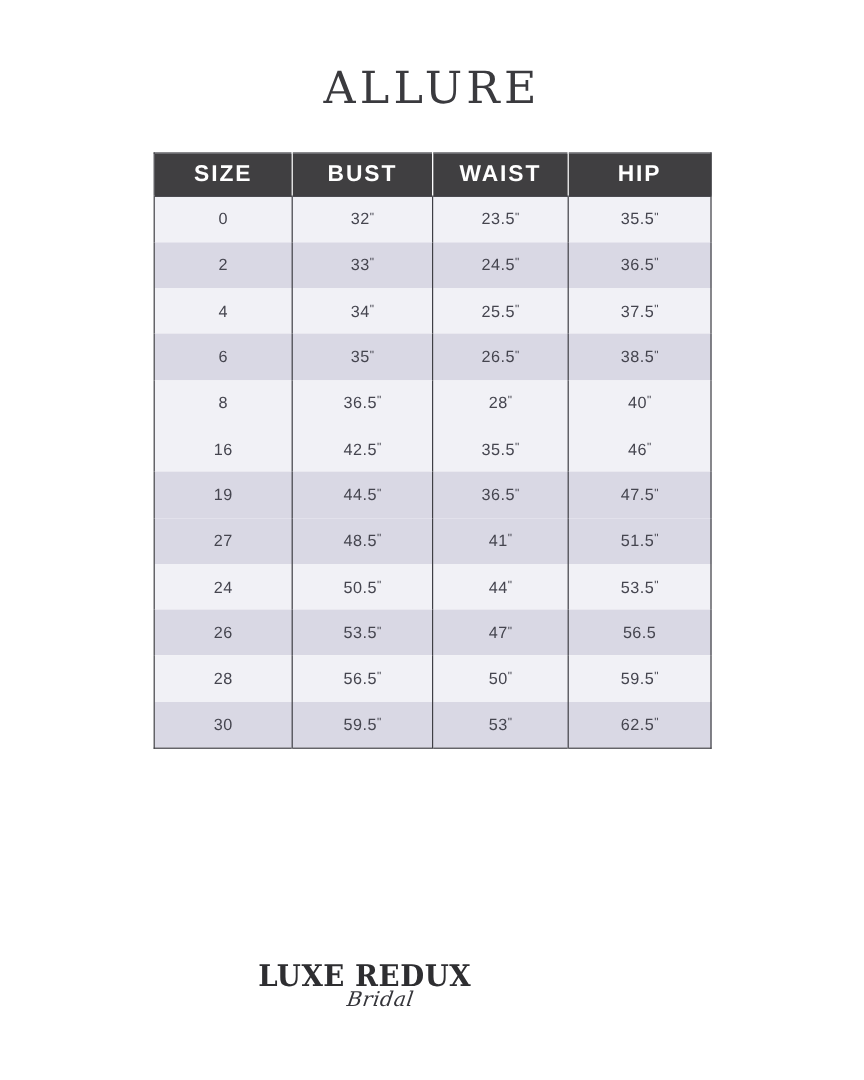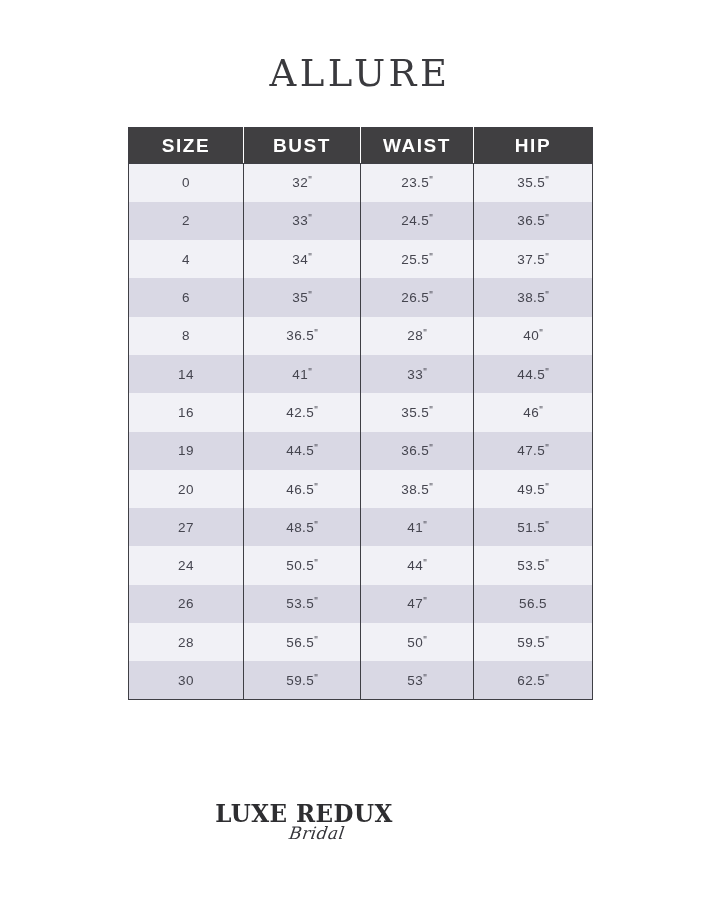--- a/index.html
+++ b/index.html
@@ -173,44 +173,32 @@
             <td>35<span class="inch">"</span></td>
             <td>26.5<span class="inch">"</span></td>
             <td>38.5<span class="inch">"</span></td>
           </tr>
           <tr class="row-light">
             <td>8</td>
             <td>36.5<span class="inch">"</span></td>
             <td>28<span class="inch">"</span></td>
             <td>40<span class="inch">"</span></td>
           </tr>
-          <tr class="row-shade">
-            <td>14</td>
-            <td>41<span class="inch">"</span></td>
-            <td>33<span class="inch">"</span></td>
-            <td>44.5<span class="inch">"</span></td>
-          </tr>
           <tr class="row-light">
             <td>16</td>
             <td>42.5<span class="inch">"</span></td>
             <td>35.5<span class="inch">"</span></td>
             <td>46<span class="inch">"</span></td>
           </tr>
           <tr class="row-shade">
             <td>19</td>
             <td>44.5<span class="inch">"</span></td>
             <td>36.5<span class="inch">"</span></td>
             <td>47.5<span class="inch">"</span></td>
           </tr>
-          <tr class="row-light">
-            <td>20</td>
-            <td>46.5<span class="inch">"</span></td>
-            <td>38.5<span class="inch">"</span></td>
-            <td>49.5<span class="inch">"</span></td>
-          </tr>
           <tr class="row-shade">
             <td>27</td>
             <td>48.5<span class="inch">"</span></td>
             <td>41<span class="inch">"</span></td>
             <td>51.5<span class="inch">"</span></td>
           </tr>
           <tr class="row-light">
             <td>24</td>
             <td>50.5<span class="inch">"</span></td>
             <td>44<span class="inch">"</span></td>

